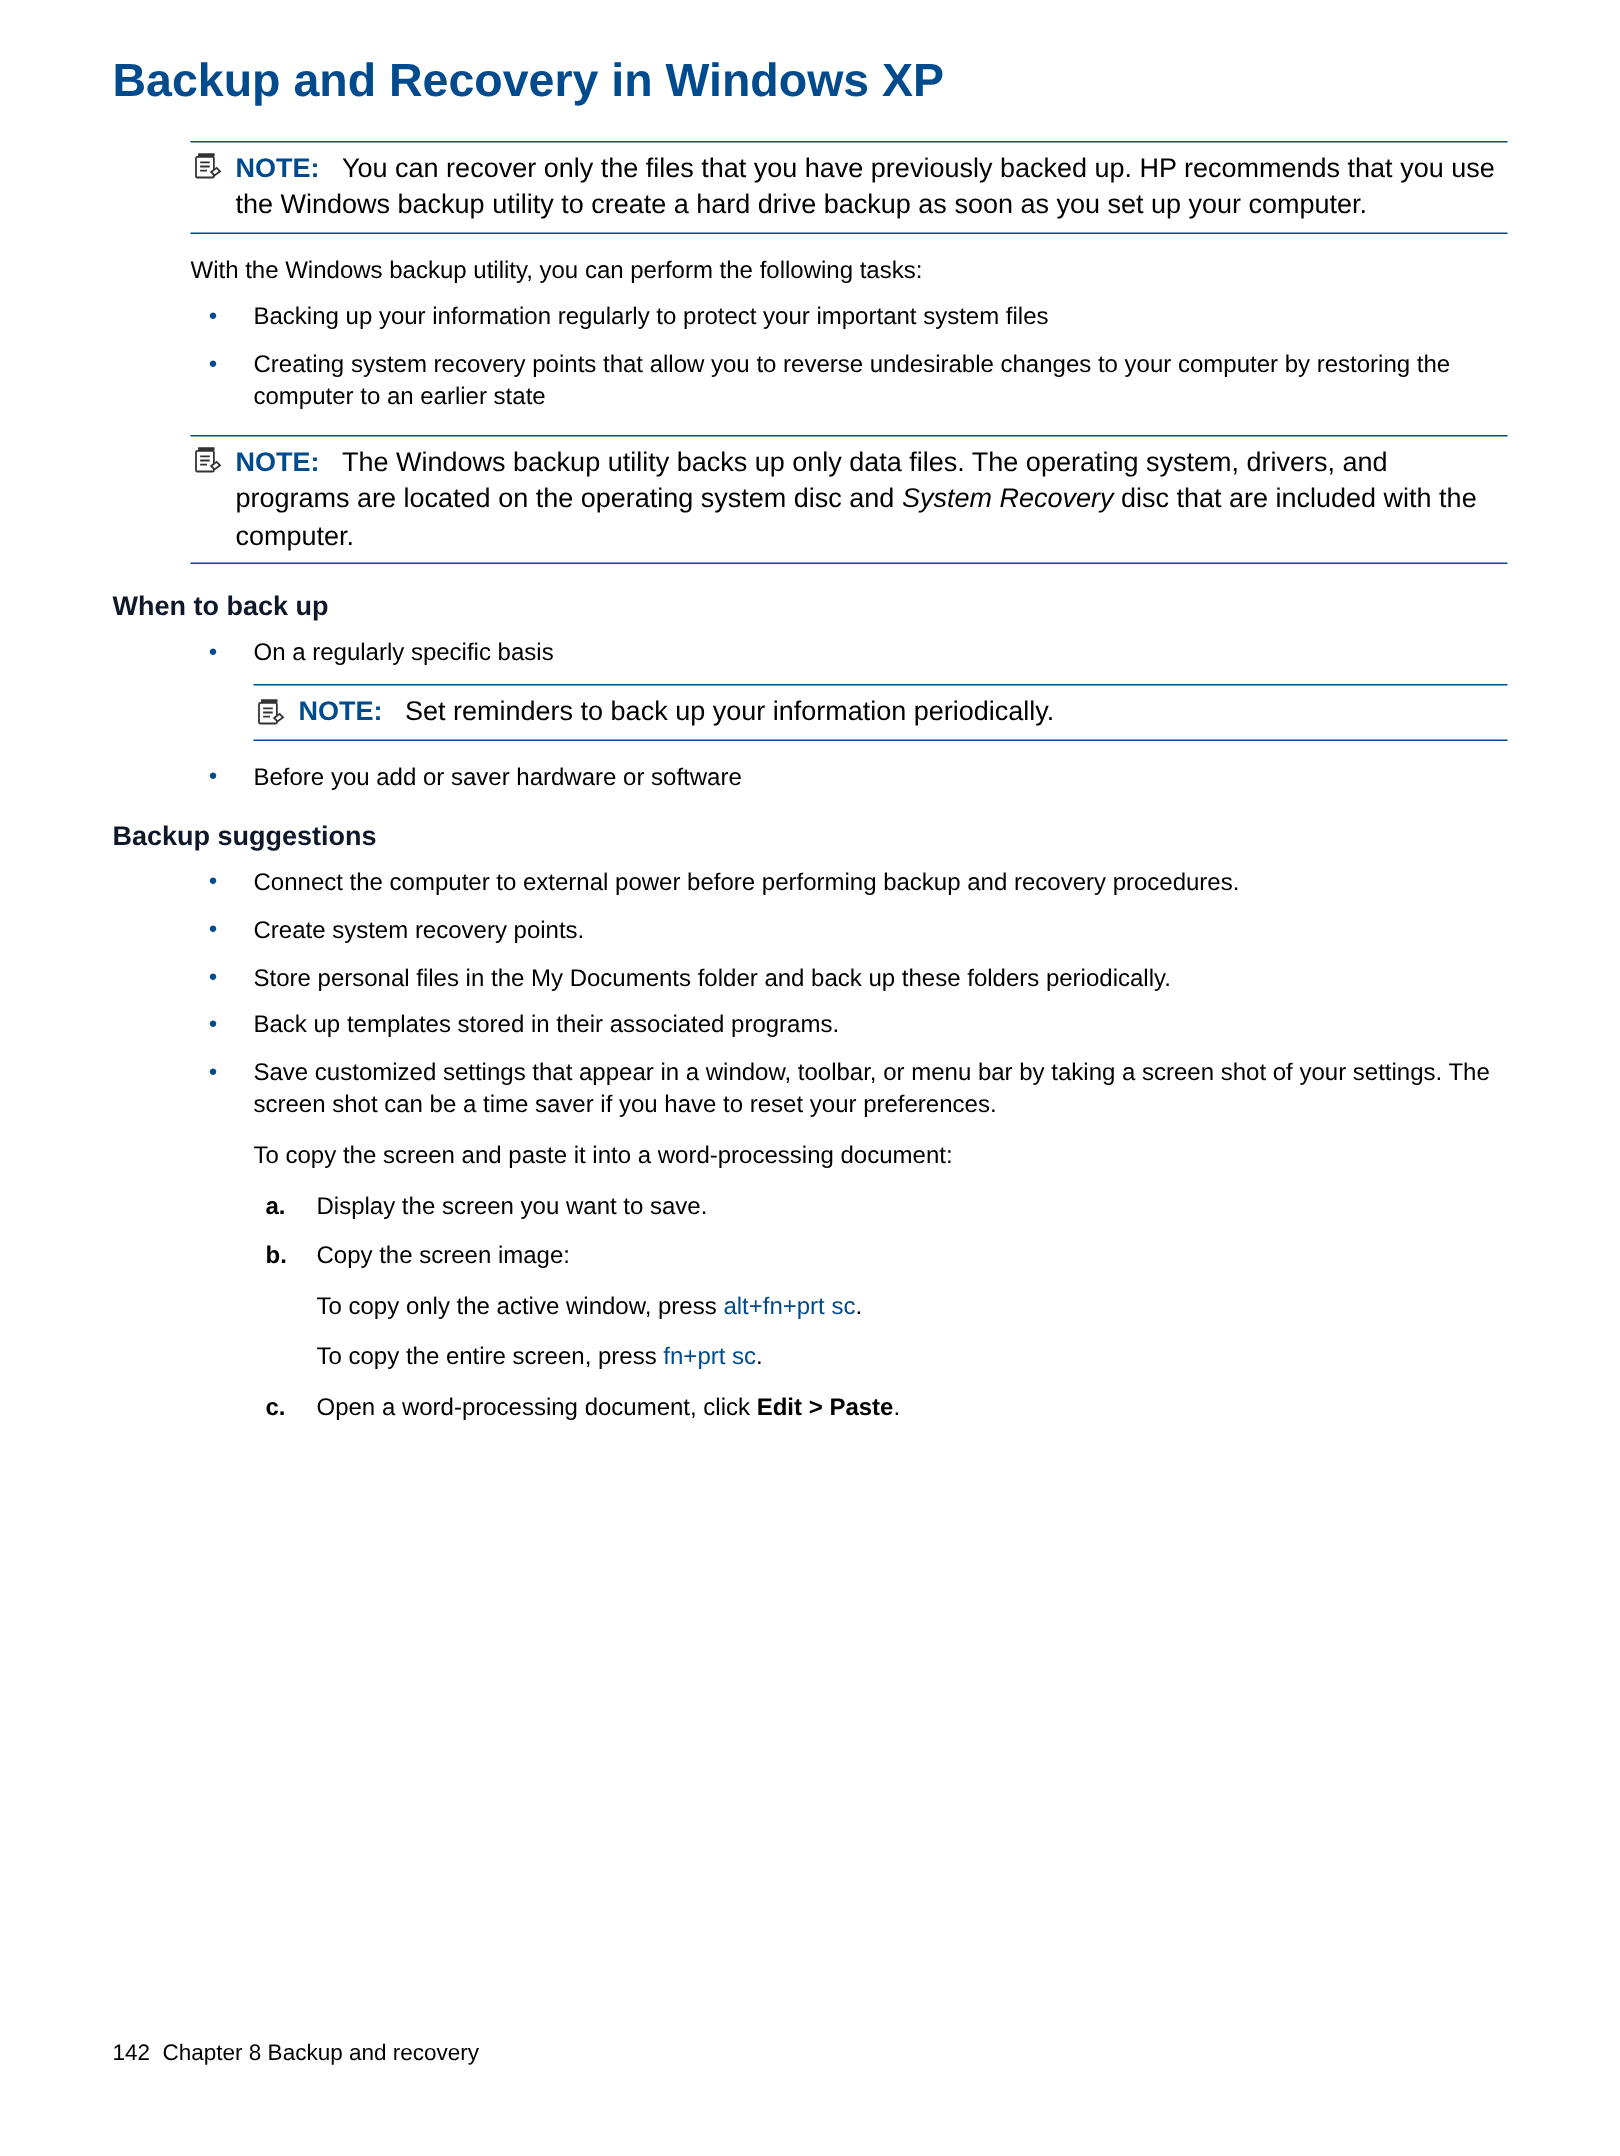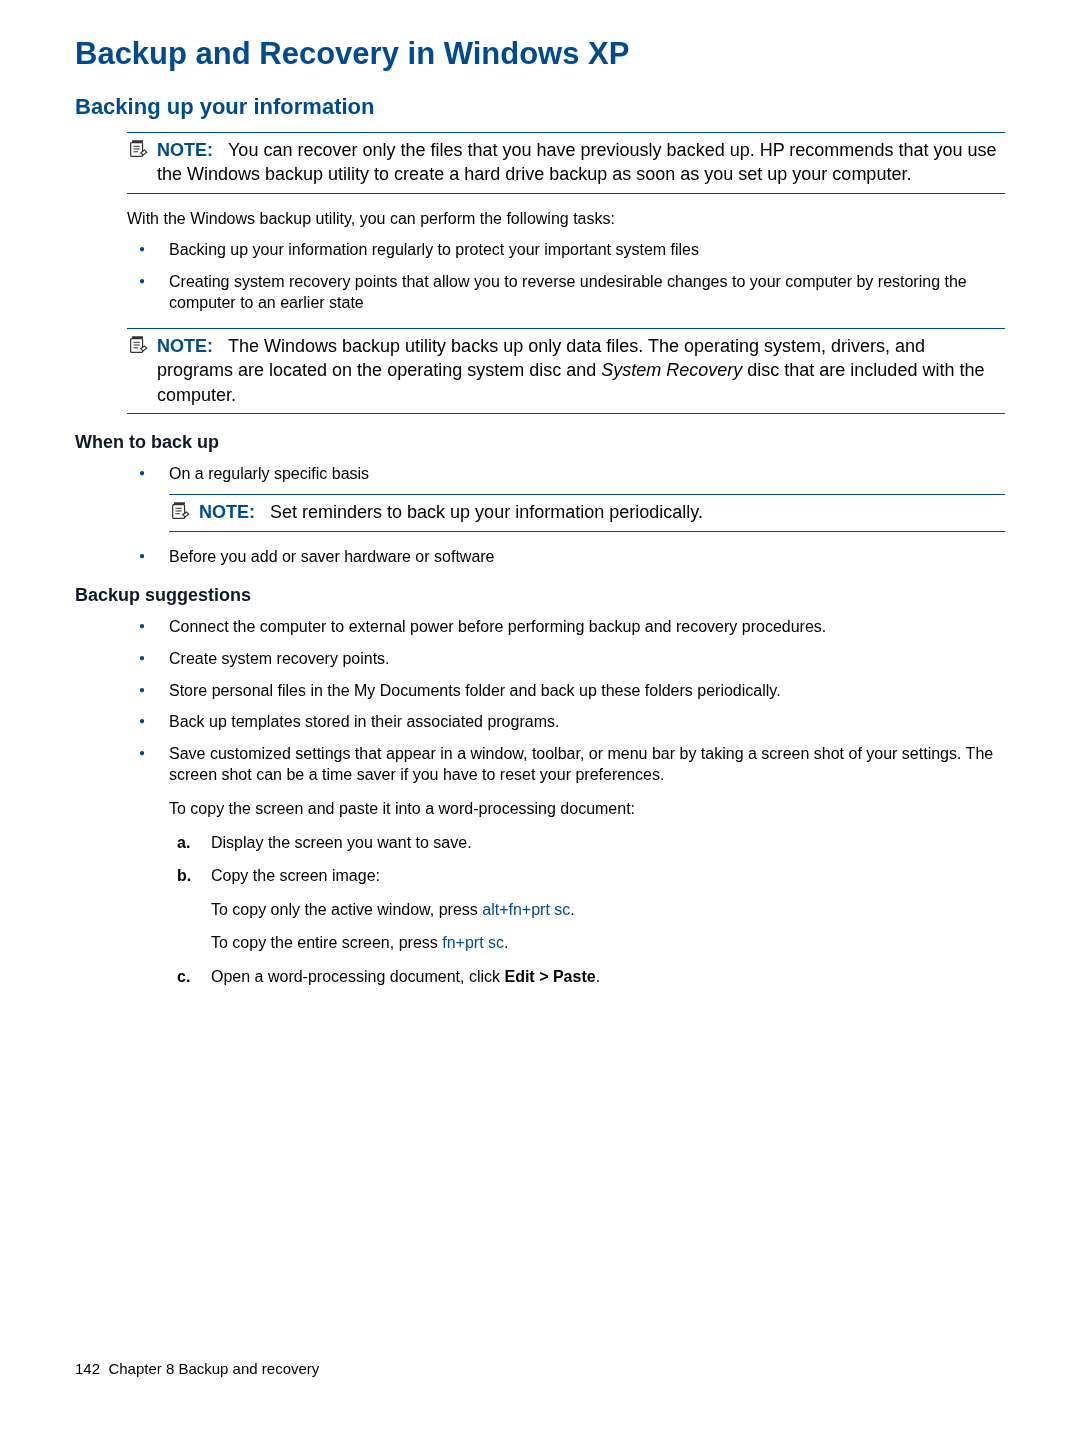--- a/index.html
+++ b/index.html
@@ -9,38 +9,37 @@
   h3{font-size:18px;font-weight:bold;color:#0f172a;margin:18px 0 10px 0;}
   .content-block{margin-left:52px;}
   .note-block{border-top:1.5px solid #004b8d;border-bottom:1.5px solid #004b8d;padding:5px 0 6px 0;margin:10px 0 14px 0;display:flex;align-items:flex-start;}
   .note-icon-wrap{flex:0 0 30px;display:flex;justify-content:flex-start;}
   .note-text{flex:1;font-size:18px;line-height:1.35;}
   .note-label{color:#004b8d;font-weight:bold;}
   .body-p{font-size:16px;line-height:1.35;margin:10px 0;}
   ul.bullets{list-style:none;padding:0;margin:8px 0 14px 0;}
   ul.bullets>li{position:relative;padding-left:42px;font-size:16px;line-height:1.35;margin:10px 0;}
   ul.bullets>li::before{content:"\25CF";position:absolute;left:12px;top:0;color:#004b8d;font-size:10px;line-height:20px;}
-  .nested-note{margin-left:42px;}
+  .nested-note{margin-left:42px;align-items:center;}
   ol.alpha{list-style:none;padding:0;margin:8px 0 0 0;counter-reset:alpha;}
   ol.alpha>li{position:relative;padding-left:42px;font-size:16px;line-height:1.35;margin:12px 0;counter-increment:alpha;}
   ol.alpha>li::before{content:counter(alpha,lower-alpha)".";position:absolute;left:8px;top:0;font-weight:bold;}
   .key{color:#004b8d;}
   .italic{font-style:italic;}
   .sub-p{margin:12px 0 4px 0;font-size:16px;line-height:1.35;}
   .footer{position:absolute;left:75px;bottom:60px;font-size:15px;}
   svg.note-svg{width:22px;height:22px;}
 </style>
 </head>
 <body>
 
 <div class="page">
 
   <h1>Backup and Recovery in Windows XP</h1>
 
-  <h2>Backing up your information</h2>
 
   <div class="content-block">
 
     <div class="note-block">
       <div class="note-icon-wrap">
         <svg class="note-svg" viewBox="0 0 24 24" fill="none" stroke="#333" stroke-width="1.3">
           <rect x="4" y="5" width="13" height="15" rx="1" fill="#fff"></rect>
           <path d="M5.5 4 h12 M5.5 3 h12"></path>
           <path d="M15 16 l4 -3 l2.5 2.5 l-4 3 z" fill="#fff"></path>
           <path d="M7 9 h7 M7 12 h7 M7 15 h5"></path>

